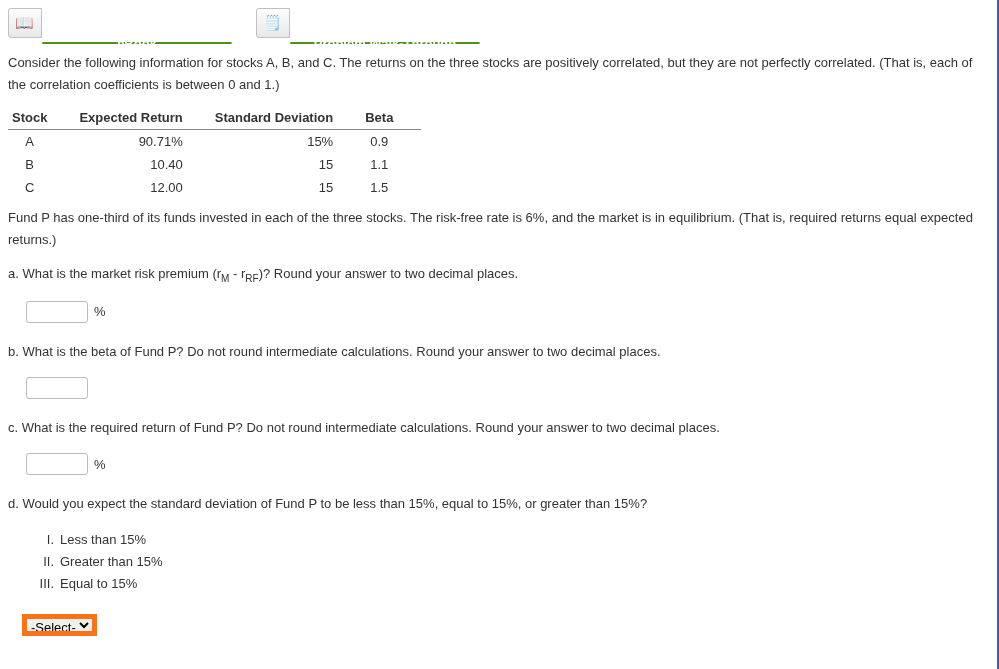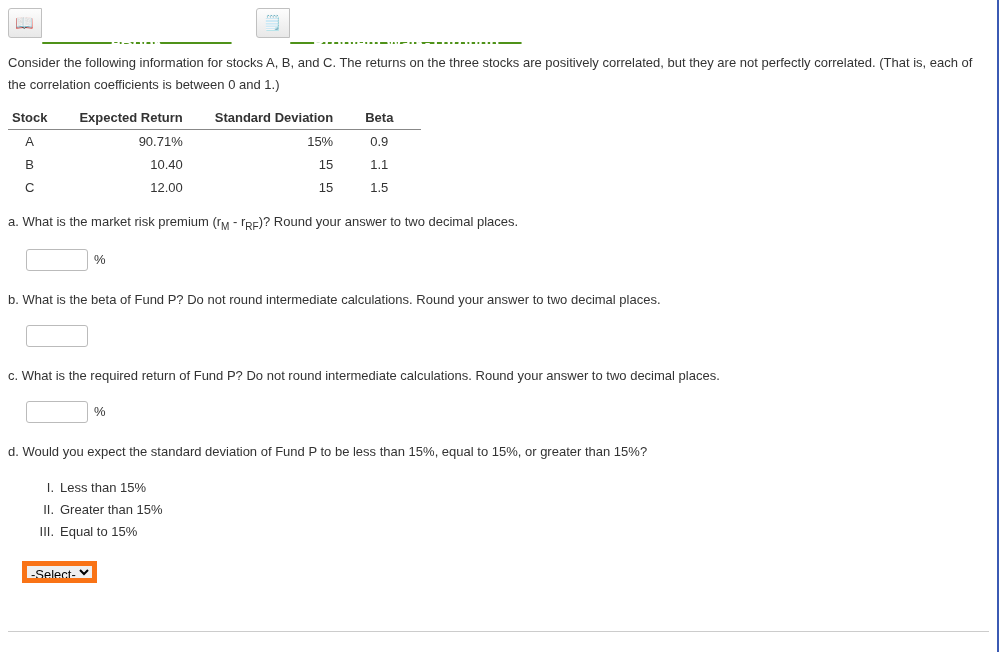--- a/index.html
+++ b/index.html
@@ -36,21 +36,21 @@
     justify-content: center;
     font-size: 15px;
   }
   .tool-label-box {
     border-radius: 0 3px 3px 0;
     display: flex;
     align-items: center;
     justify-content: center;
     color: #fff;
     font-weight: bold;
-    font-size: 17px;
+    font-size: 13px;
     padding: 0 22px;
     min-width: 190px;
     margin-top: 34px;
   }
   .green { background: linear-gradient(#7ac82b, #56a01a); border: 1px solid #4f9219; }
   .problem-text {
     line-height: 1.7;
     margin-bottom: 10px;
   }
   table.data {
@@ -147,20 +147,21 @@
     </tr>
     <tr>
       <td class="center">C</td>
       <td class="right">12.00</td>
       <td class="right">15</td>
       <td class="center">1.5</td>
     </tr>
   </tbody>
     </table>
 
+  <div class="problem-text">Fund P has one-third of its funds invested in each of the three stocks. The risk-free rate is 6%, and the market is in equilibrium. (That is, required returns equal expected returns.)</div>
 
   <div class="q">
     <span>a. What is the market risk premium (r</span><span class="sub">M</span><span> - r</span><span class="sub">RF</span><span>)? Round your answer to two decimal places.</span>
   </div>
   <div class="ans-row">
     <input class="answer" type="text" style="">
     <span>%</span>
   </div>
 
   <div class="q">b. What is the beta of Fund P? Do not round intermediate calculations. Round your answer to two decimal places.</div>

